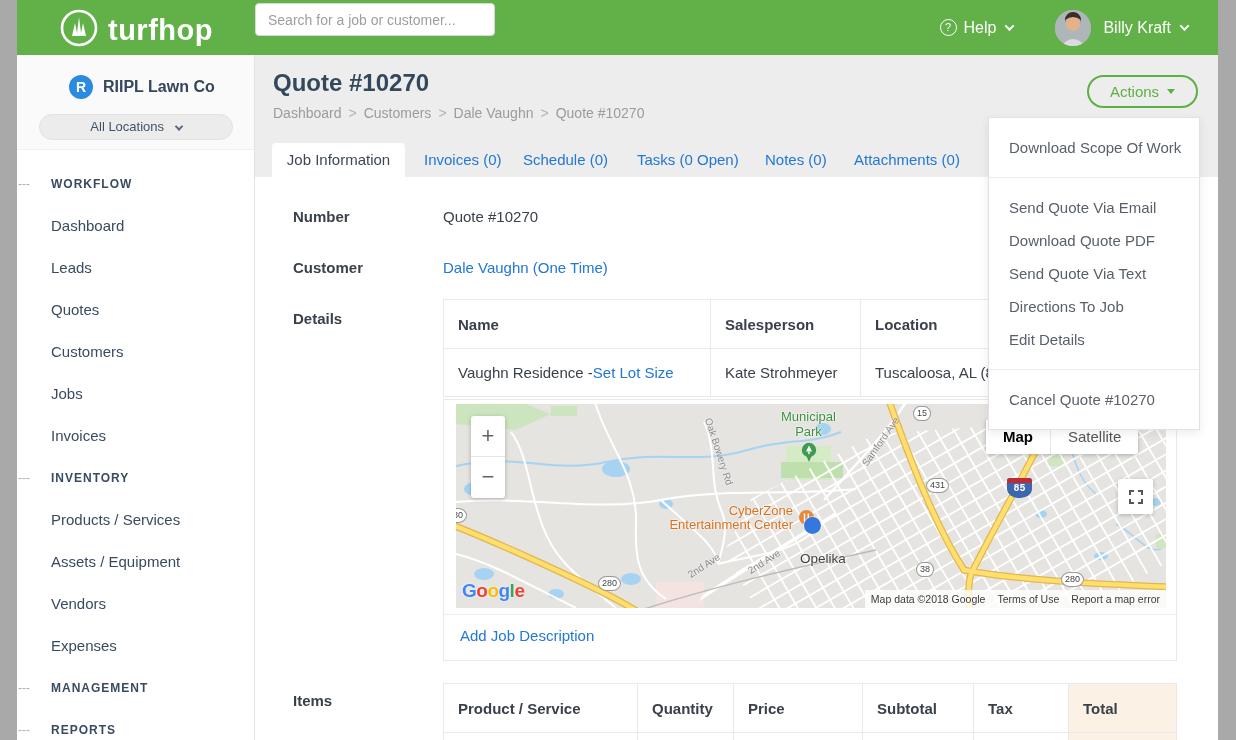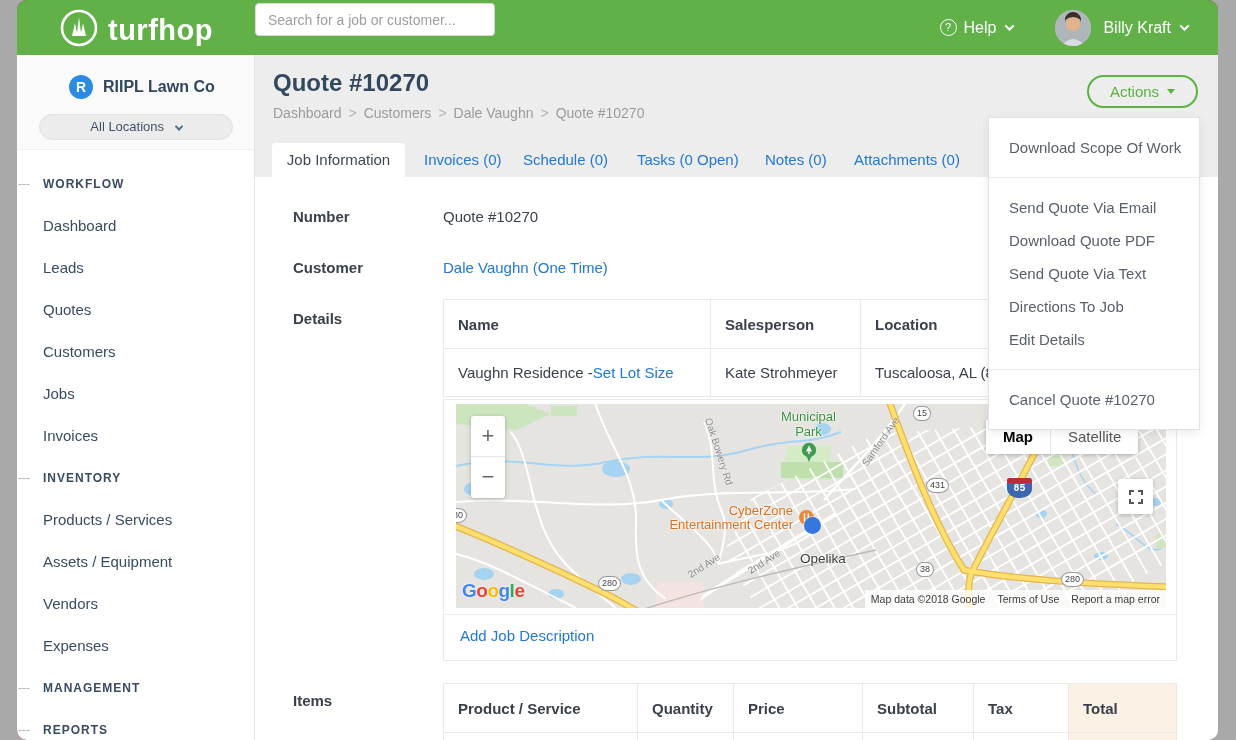--- a/index.html
+++ b/index.html
@@ -1,18 +1,18 @@
 <!DOCTYPE html>
 <html><head>
 <meta charset="utf-8">
 <style>
   *{margin:0;padding:0;box-sizing:border-box;font-family:"Liberation Sans",sans-serif;}
   html,body{width:1236px;height:740px;overflow:hidden;}
   body{background:#a9a9a9;position:relative;}
-  .page{position:absolute;left:17px;top:0;width:1201px;height:740px;background:#be185d;overflow:hidden;border-radius:10px;}
+  .page{position:absolute;left:17px;top:0;width:1201px;height:740px;background:#be185d;overflow:hidden;}
 
   
   .appbar{position:absolute;left:0;top:0;right:0;height:55px;background:#61B148;}
   .logo{position:absolute;left:42px;top:8px;display:flex;align-items:center;gap:9px;color:#fff;}
   .logo-text{font-size:29px;font-weight:700;letter-spacing:.5px;color:#fff;}
   .search{position:absolute;left:238px;top:3px;width:240px;height:33px;border:1px solid #d9d9d9;border-radius:4px;background:#fff;padding:0 12px;font-size:14px;color:#444;outline:none;}
   .search::placeholder{color:#9e9e9e;}
   .bar-right{position:absolute;right:30px;top:0;height:55px;display:flex;align-items:center;color:#fff;}
   .help{display:flex;align-items:center;margin-right:42px;cursor:pointer;}
   .qmark{width:17px;height:17px;border:1.5px solid #fff;border-radius:50%;font-size:11px;line-height:15px;text-align:center;margin-right:7px;}
@@ -23,21 +23,21 @@
 
   
   .side{position:absolute;left:0;top:55px;width:238px;bottom:0;background:#fff;border-right:1px solid #e3e3e3;}
   .side-top{height:95px;background:#fafafa;border-bottom:1px solid #f0f0f0;position:relative;}
   .corp{position:absolute;left:52px;top:20px;display:flex;align-items:center;gap:10px;}
   .r-badge{width:24px;height:24px;border-radius:50%;background:#2B8BE0;color:#fff;font-size:14px;font-weight:700;text-align:center;line-height:24px;}
   .corp-name{font-size:16px;font-weight:700;color:#32465C;}
   .loc-pill{position:absolute;left:22px;top:59px;width:194px;height:26px;background:#ececec;border:1px solid #e2e2e2;border-radius:13px;text-align:center;line-height:24px;font-size:13px;color:#41536a;cursor:pointer;}
   .loc-pill .chev{border-color:#55677e;width:6px;height:6px;margin-left:8px;}
   .nav{padding-top:13px;}
-  .nav-sec,.nav-item{height:42px;line-height:42px;padding-left:26px;position:relative;}
+  .nav-sec,.nav-item{height:42px;line-height:42px;padding-left:34px;position:relative;}
   .nav-sec{font-size:12px;font-weight:700;letter-spacing:1px;color:#394B61;}
   .nav-sec::before{content:"---";position:absolute;left:1px;color:#a7b0ba;letter-spacing:0;font-weight:400;}
   .nav-item{font-size:15px;color:#394B61;cursor:pointer;}
 
   
   .main{position:absolute;left:238px;top:55px;right:0;bottom:0;background:#ededed;}
   .pg-title{position:absolute;left:18px;top:14px;font-size:24px;font-weight:700;color:#33485D;}
   .crumbs{position:absolute;left:18px;top:50px;font-size:14px;color:#9B9B9B;}
   .crumbs span.sep{color:#b3b3b3;margin:0 7px;}
   .actions-btn{position:absolute;right:20px;top:20px;width:111px;height:33px;border:2px solid #5CB143;border-radius:18px;color:#5CB143;font-size:15px;display:flex;align-items:center;justify-content:center;cursor:pointer;background:transparent;}

